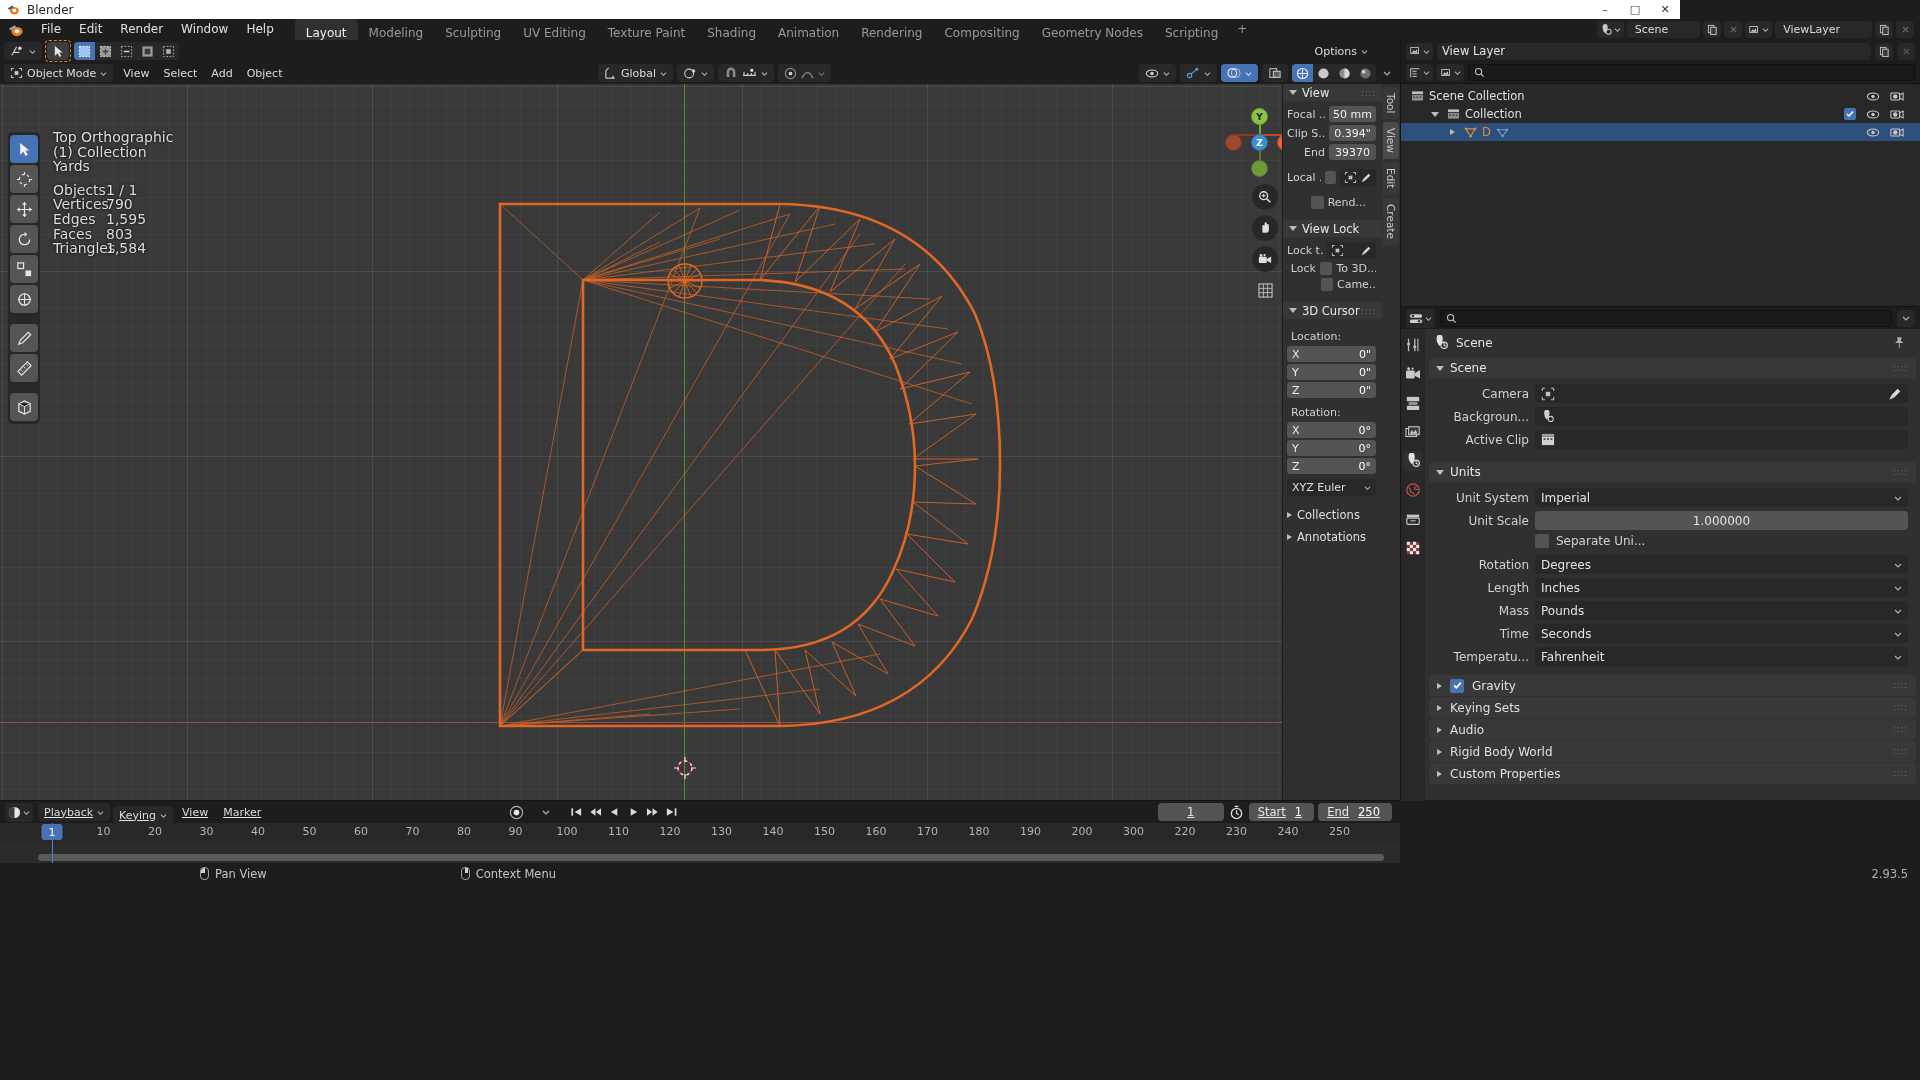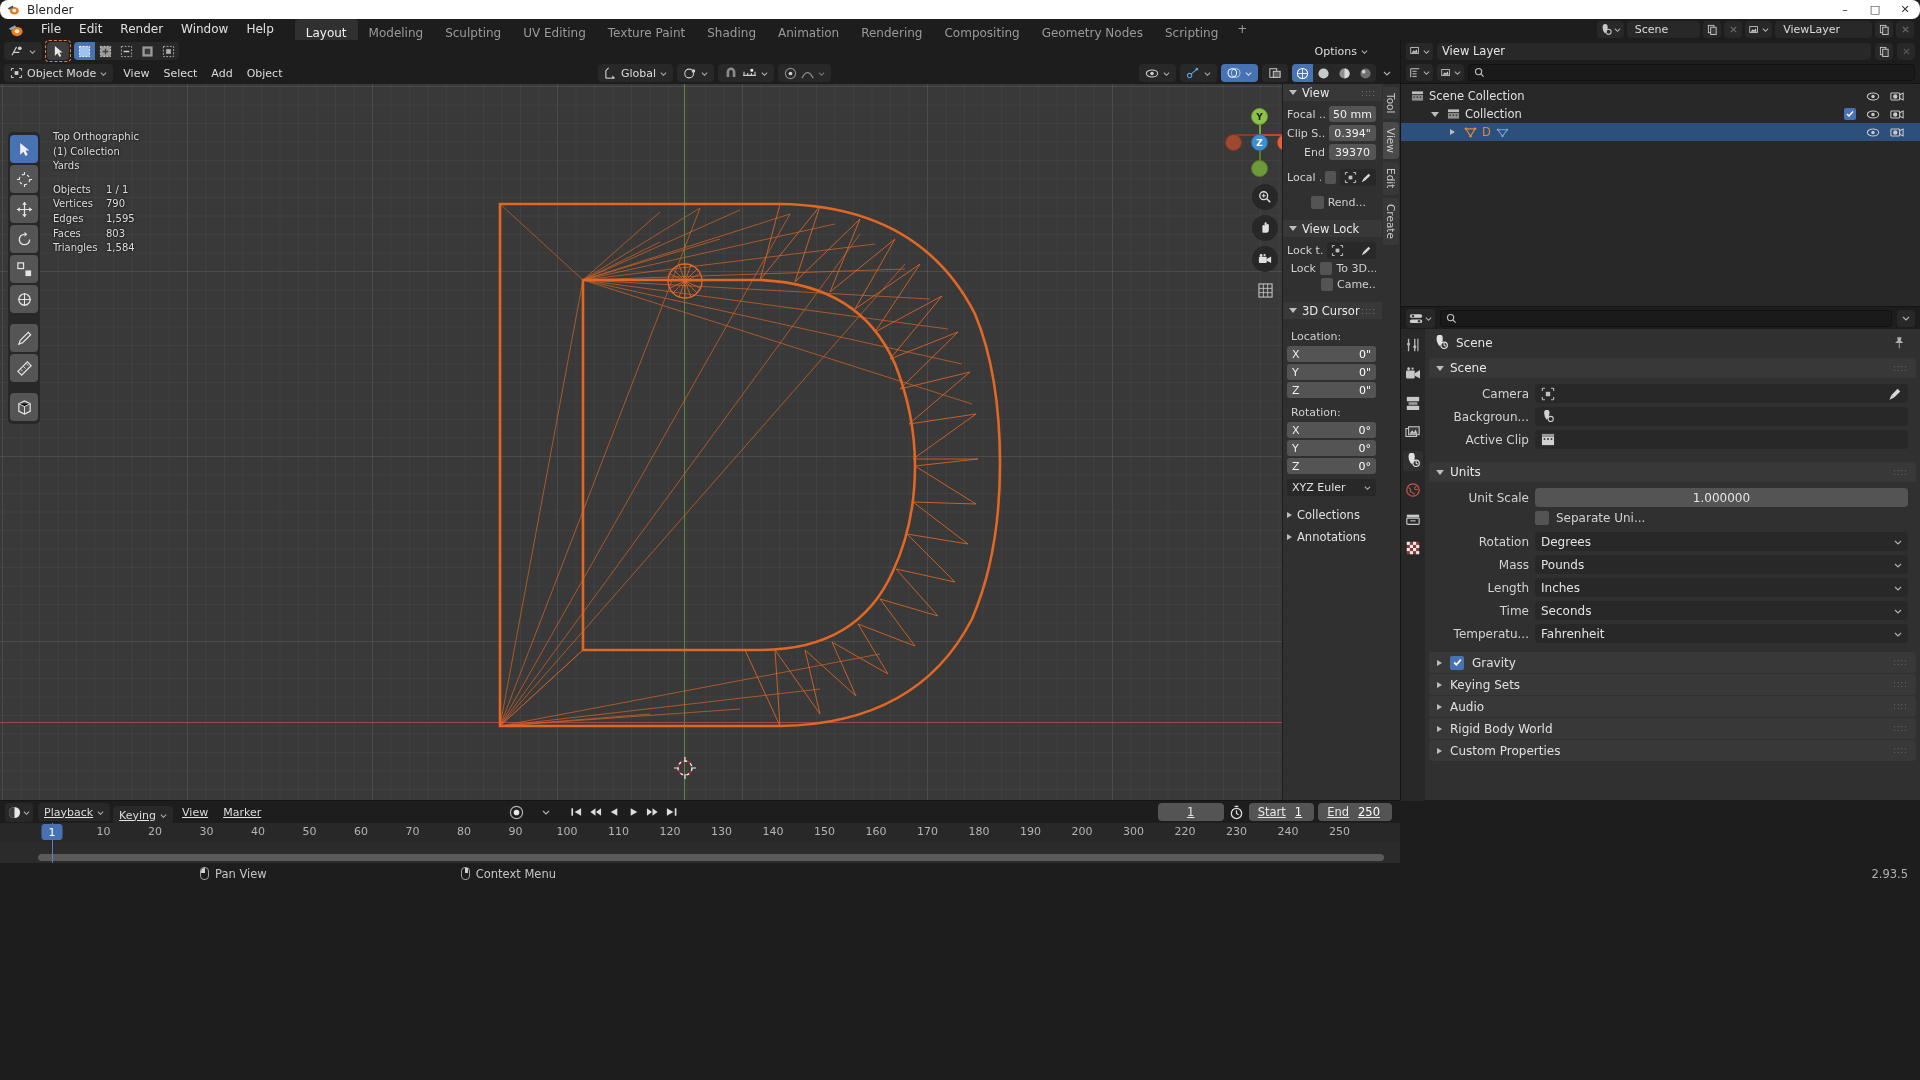--- a/index.html
+++ b/index.html
@@ -9,23 +9,23 @@
     font-family: "DejaVu Sans", "Liberation Sans", sans-serif;
     font-size: 12px;
     color: #e5e5e5;
     overflow: hidden;
     -webkit-font-smoothing: antialiased;
   }
   #app { position: relative; width: 1920px; height: 1080px; }
 
   
   .titlebar {
-    position: absolute; left: 0; top: 0; width: 1920px; height: 19px;
+    position: absolute; left: 0; top: 0; width: 1680px; height: 19px;
     background: #ffffff; color: #1a1a1a;
-    display: flex; align-items: center; border-radius: 8px;
+    display: flex; align-items: center;
   }
   .titlebar .tb-logo { margin-left: 7px; margin-right: 7px; width: 13px; height: 13px; }
   .titlebar .tb-title { font-size: 12px; color: #222; }
   .tb-btns { margin-left: auto; display: flex; height: 19px; }
   .tb-btn { width: 30px; height: 19px; display: flex; align-items: center; justify-content: center;
             font-size: 11px; color: #333; }
 
   
   .topbar {
     position: absolute; left: 0; top: 19px; width: 1920px; height: 21px;
@@ -91,21 +91,21 @@
       linear-gradient(to right, rgba(255,255,255,.055) 1px, transparent 1px),
       linear-gradient(to bottom, rgba(255,255,255,.055) 1px, transparent 1px);
     background-size: 18.5px 18.5px, 18.5px 18.5px, 185px 185px, 185px 185px;
     background-position: 2px 2px, 2px 2px, 2px 2px, 2px 2px;
   }
   .axis-y { position: absolute; left: 684px; top: 0; width: 1px; height: 716px; background: #5a8a3c; }
   .axis-x { position: absolute; left: 0; top: 638px; width: 1400px; height: 1px; background: #9e4a4a; }
 
   
   .vp-stats {
-    position: absolute; left: 53px; top: 46px; font-size: 10px;
+    position: absolute; left: 53px; top: 46px; font-size: 14px;
     color: #dcdcdc; line-height: 14.6px; text-shadow: 0 0 3px #000;
     pointer-events: none;
   }
   .vp-stats .row { display: flex; }
   .vp-stats .k { width: 53px; }
   .vp-stats .gap { height: 9px; }
 
   
   .vp-toolbar {
     position: absolute; left: 8px; top: 48px; width: 32px;
@@ -1189,20 +1189,29 @@
           </div>
         </div>
 
         <div class="pr-panel-head">
           <span class="tri down"></span>
           <span>Units</span>
           <span class="dots">::::</span>
         </div>
         <div class="pr-panel-body">
           <div class="pr-row">
+            <span class="pr-lbl">Unit System</span>
+            <span class="pr-ctl sel">
+              <span>Imperial</span>
+              <svg width="8" height="8" viewBox="0 0 8 8">
+                  <path d="M1 3 L4 6 L7 3" stroke="#b0b0b0" fill="none" stroke-width="1.2"></path>
+                </svg>
+            </span>
+          </div>
+          <div class="pr-row">
             <span class="pr-lbl">Unit Scale</span>
             <span class="pr-ctl val">
               <span>1.000000</span>
             </span>
           </div>
           <div class="pr-row">
             <span class="pr-lbl"></span>
             <span style="flex:1;display:flex;align-items:center;gap:7px;">
               <span class="pr-chk"></span>
               <span style="font-size:12px;color:#d2d2d2;">Separate Uni...</span>
@@ -1211,32 +1220,32 @@
           <div class="pr-row" style="margin-top:7px;">
             <span class="pr-lbl">Rotation</span>
             <span class="pr-ctl sel">
               <span>Degrees</span>
               <svg width="8" height="8" viewBox="0 0 8 8">
                   <path d="M1 3 L4 6 L7 3" stroke="#b0b0b0" fill="none" stroke-width="1.2"></path>
                 </svg>
             </span>
           </div>
           <div class="pr-row">
-            <span class="pr-lbl">Mass</span>
+            <span class="pr-lbl">Length</span>
             <span class="pr-ctl sel">
-              <span>Pounds</span>
+              <span>Inches</span>
               <svg width="8" height="8" viewBox="0 0 8 8">
                   <path d="M1 3 L4 6 L7 3" stroke="#b0b0b0" fill="none" stroke-width="1.2"></path>
                 </svg>
             </span>
           </div>
           <div class="pr-row">
-            <span class="pr-lbl">Length</span>
+            <span class="pr-lbl">Mass</span>
             <span class="pr-ctl sel">
-              <span>Inches</span>
+              <span>Pounds</span>
               <svg width="8" height="8" viewBox="0 0 8 8">
                   <path d="M1 3 L4 6 L7 3" stroke="#b0b0b0" fill="none" stroke-width="1.2"></path>
                 </svg>
             </span>
           </div>
           <div class="pr-row">
             <span class="pr-lbl">Time</span>
             <span class="pr-ctl sel">
               <span>Seconds</span>
               <svg width="8" height="8" viewBox="0 0 8 8">

